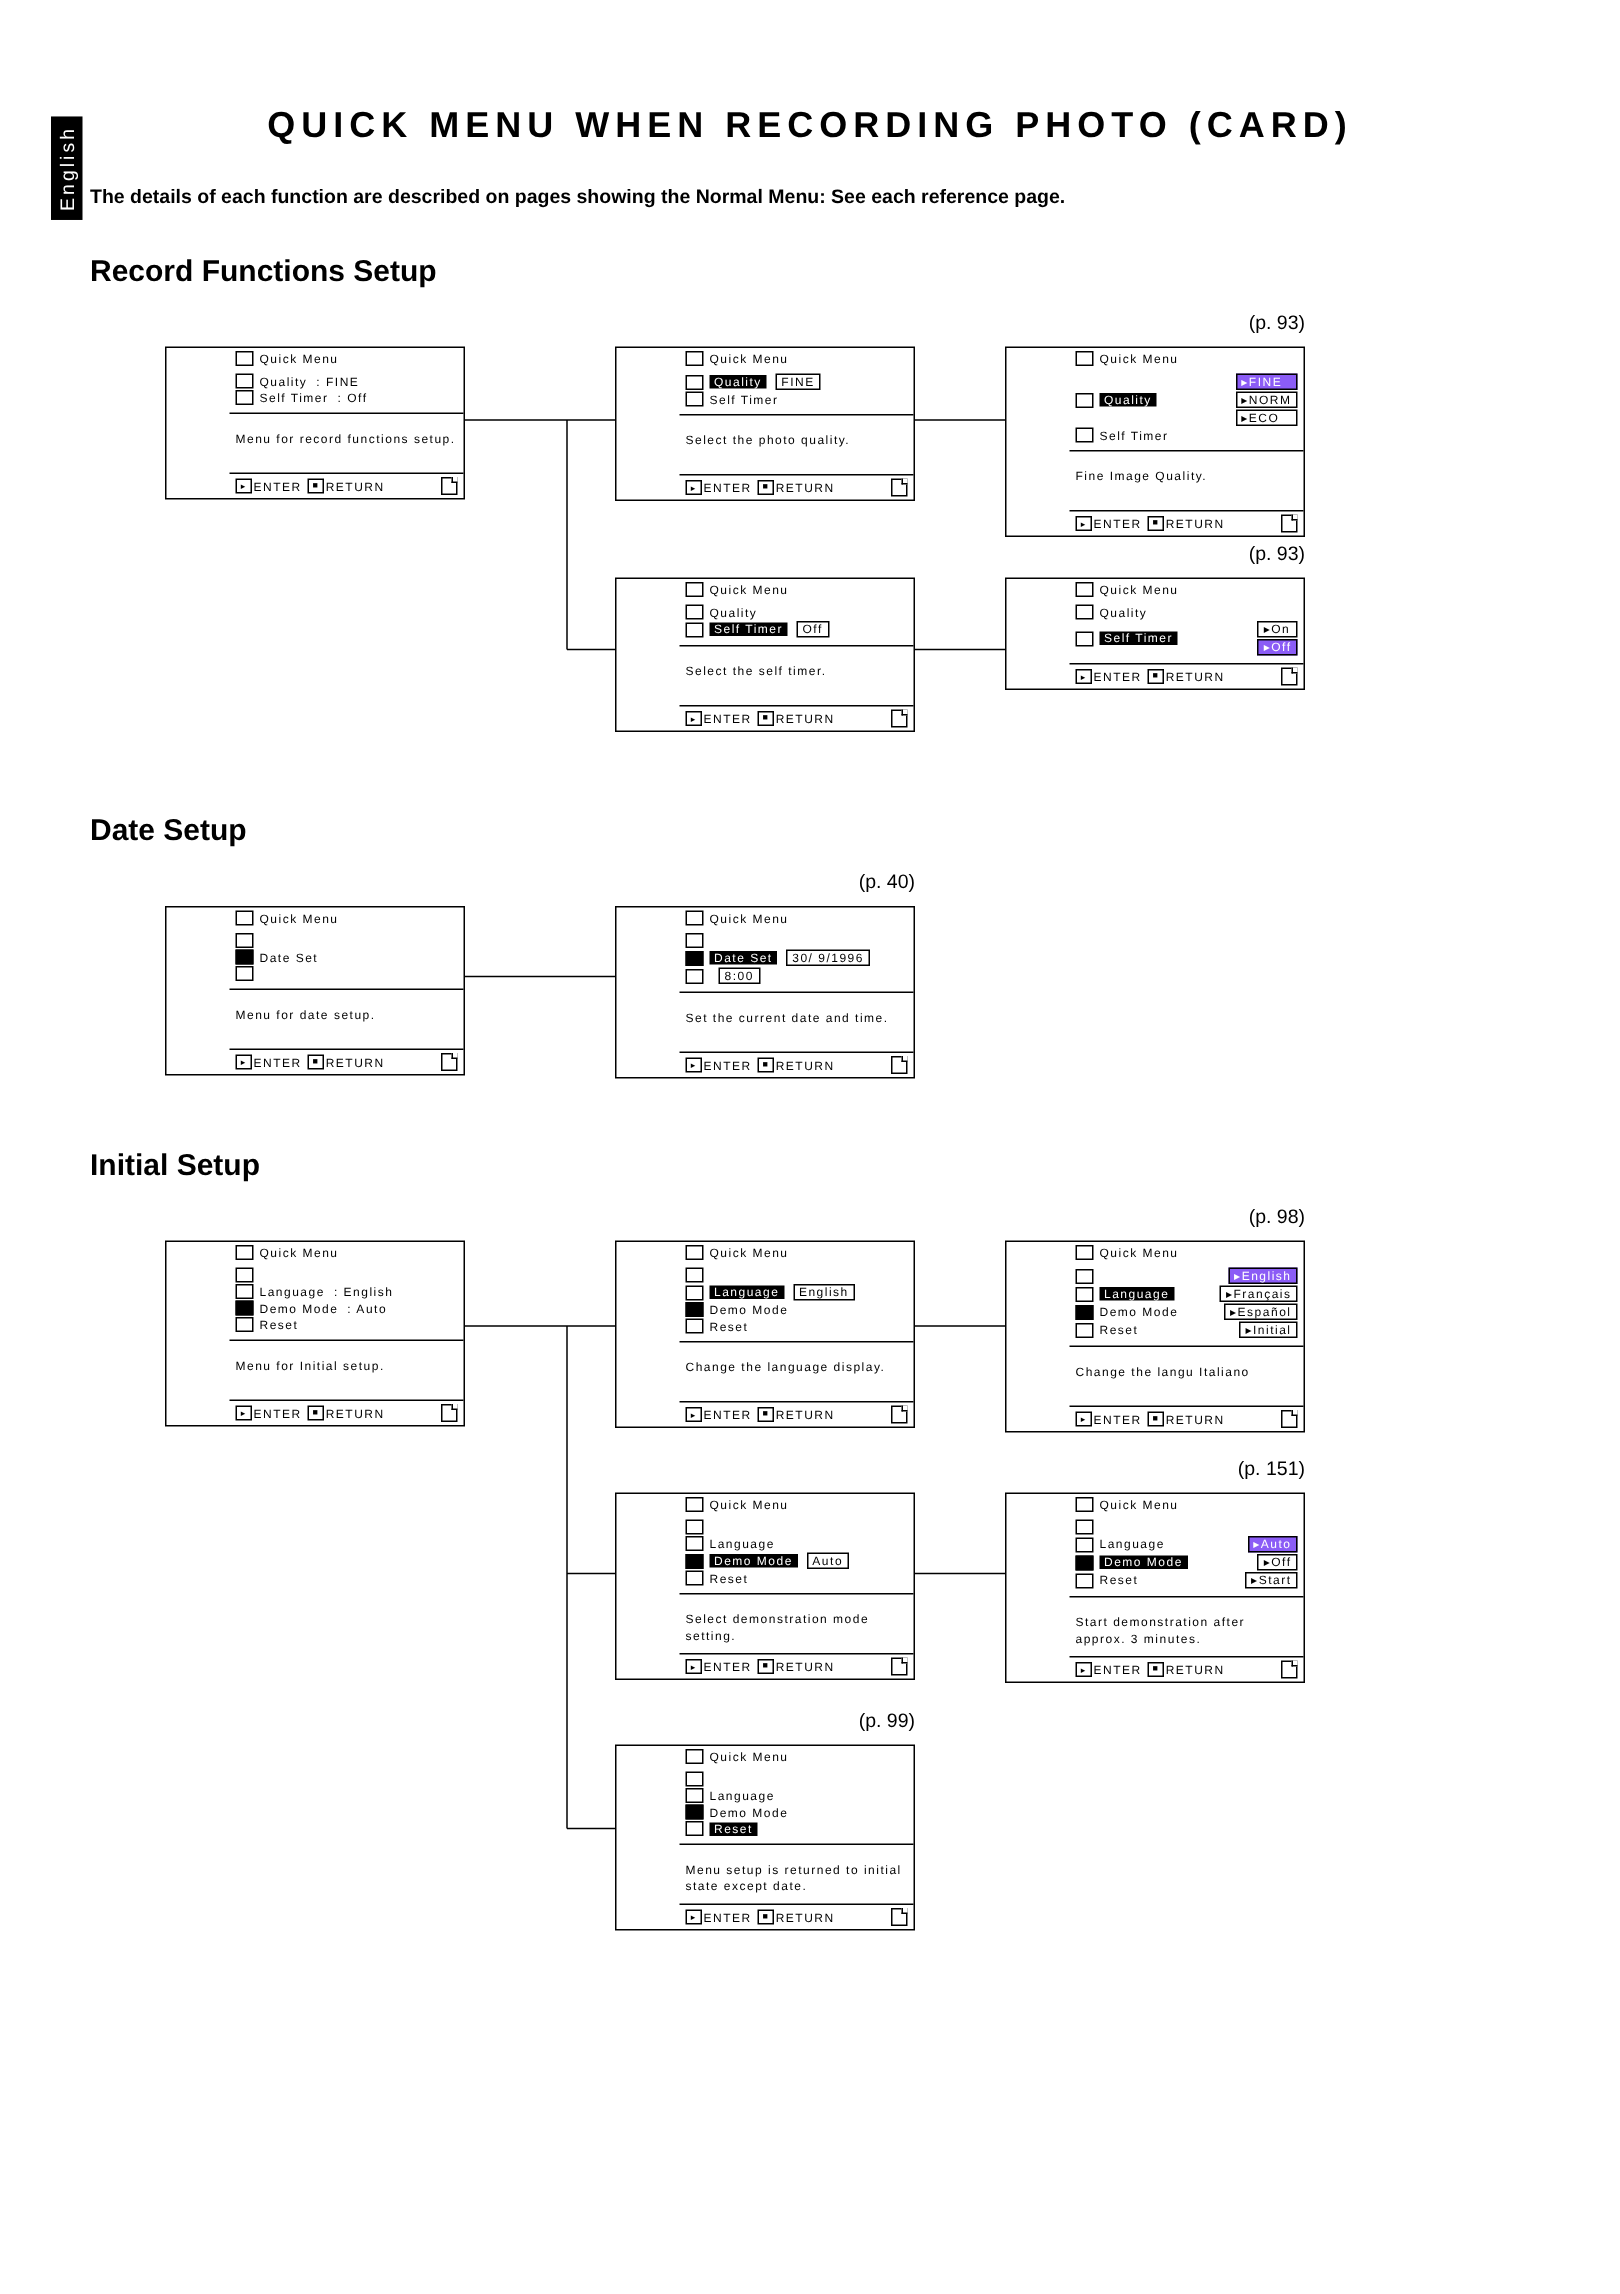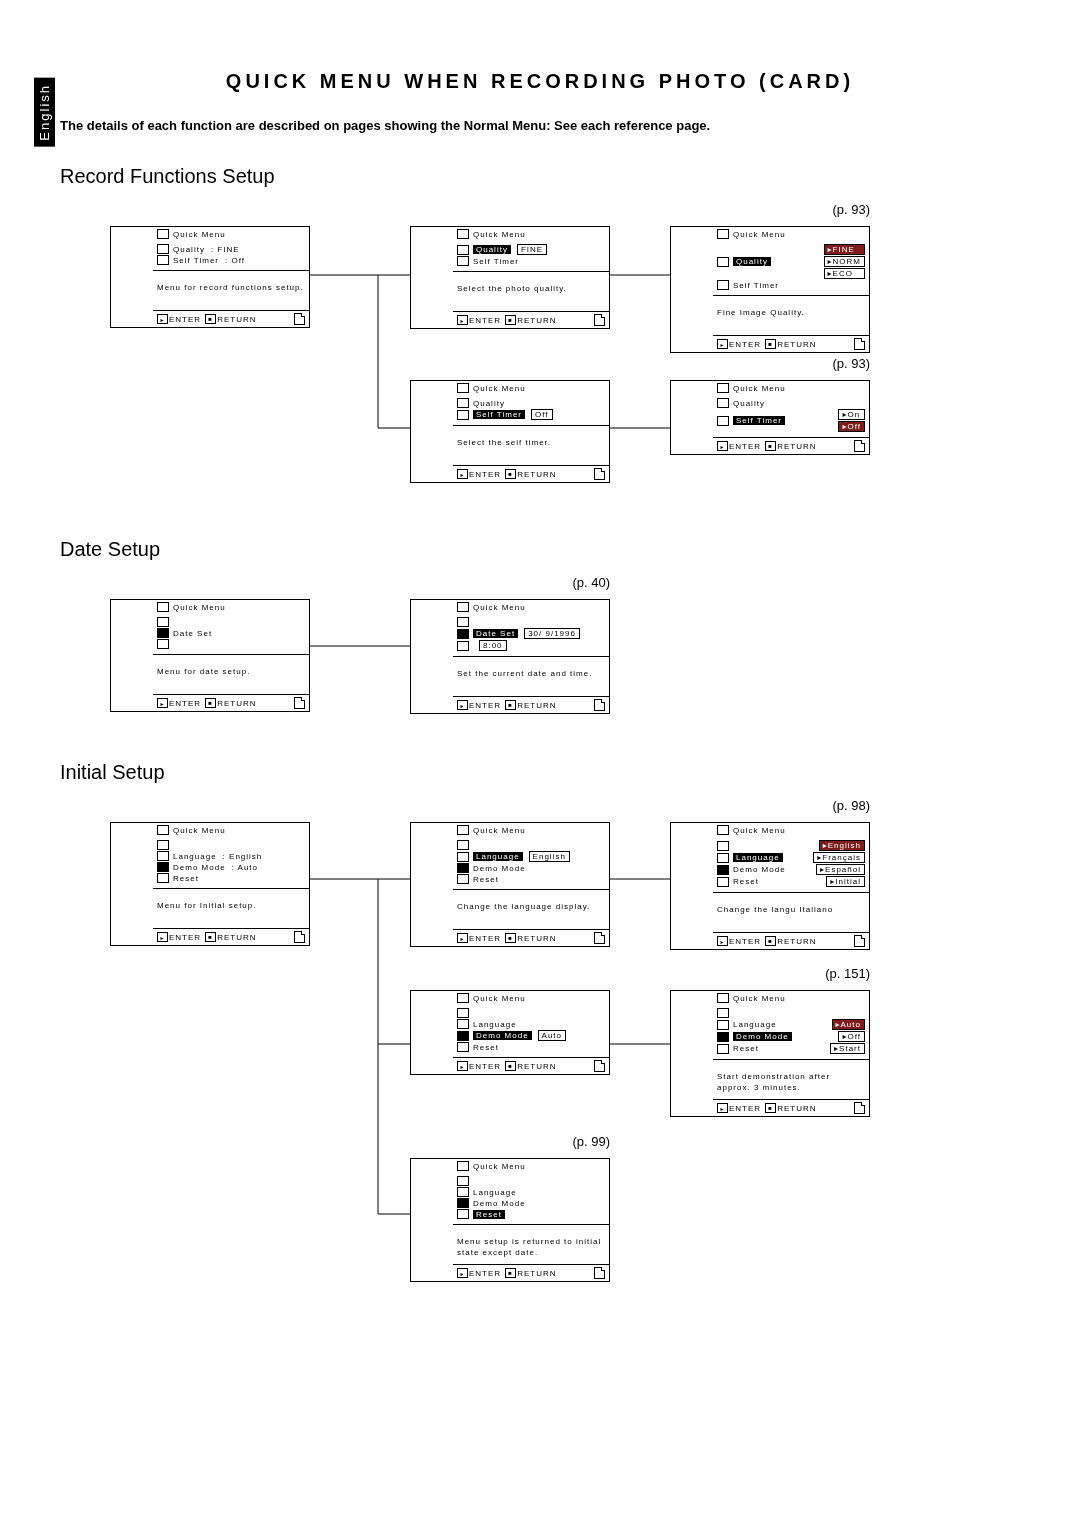--- a/index.html
+++ b/index.html
@@ -25,34 +25,34 @@
     color: #fff;
     font-size: 13px;
     padding: 6px 3px;
     writing-mode: vertical-rl;
     text-orientation: sideways;
     transform: rotate(180deg);
     letter-spacing: 2px;
   }
   h1.page-title {
     text-align: center;
-    font-size: 20px;
+    font-size: 24px;
     font-weight: bold;
     letter-spacing: 4px;
     margin: 0 0 24px 0;
   }
   .intro {
     font-size: 13px;
     font-weight: bold;
     margin: 0 0 30px 0;
     line-height: 1.4;
   }
   h2.section-title {
     font-size: 20px;
-    font-weight: normal;
+    font-weight: bold;
     margin: 18px 0 10px 0;
   }
   .diagram {
     position: relative;
     margin-bottom: 30px;
   }
   .panel {
     border: 1.5px solid #000;
     width: 200px;
     box-sizing: border-box;
@@ -189,21 +189,21 @@
     overflow: visible;
   }
   
   .pos { position: absolute; }
   .values-block {
     display:flex; flex-direction:column; gap:1px; margin-left:auto;
   }
   .values-block span {
     font-size:8px; border:1px solid #000; padding:0 3px;
   }
-  .values-block span.hl { background:#7f1d1d; color:#fff; }
+  .values-block span.hl { background:#8b5cf6; color:#fff; }
 </style>
 </head>
 <body>
 
 <div class="page">
 
   <div class="side-tab">English</div>
 
   <h1 class="page-title">QUICK MENU WHEN RECORDING PHOTO (CARD)</h1>
 
@@ -644,20 +644,21 @@
           <div class="line">
             <span class="ic filled"></span>
             <span class="label hl">Demo Mode</span>
             <span class="v box">Auto</span>
           </div>
           <div class="line">
             <span class="ic"></span>
             <span class="label">Reset</span>
           </div>
         </div>
+        <div class="panel-desc">Select demonstration mode setting.</div>
         <div class="panel-footer">
           <span class="left">
             <span class="btn">
               <span class="sq">▸</span>
               <span>ENTER</span>
             </span>
             <span class="btn">
               <span class="sq">■</span>
               <span>RETURN</span>
             </span>

